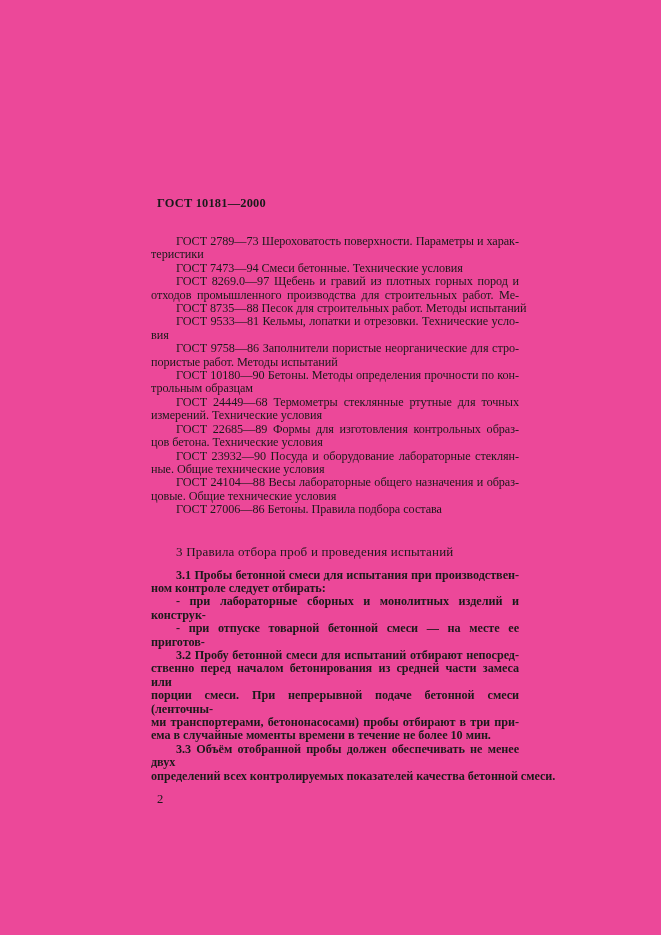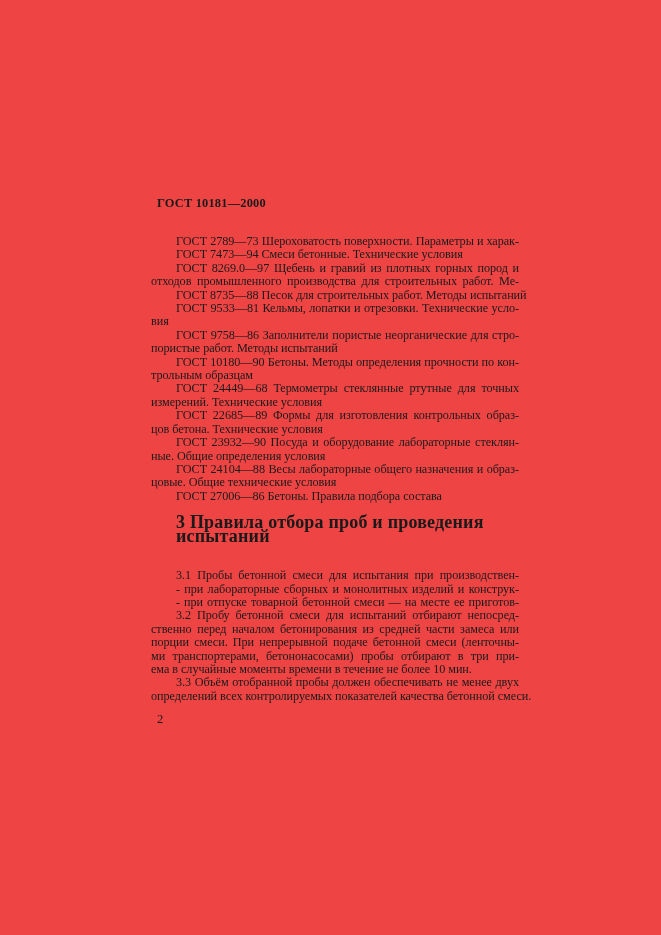--- a/index.html
+++ b/index.html
@@ -4,21 +4,21 @@
 <style>
   html, body {
     margin: 0;
     padding: 0;
     background: #ffffff;
   }
   .page {
     position: relative;
     width: 661px;
     height: 935px;
-    background: #ef4444;
+    background: #ec4899;
     overflow: hidden;
     font-family: "Liberation Serif", "DejaVu Serif", serif;
     color: #1a1a1a;
     -webkit-font-smoothing: antialiased;
   }
   .content {
     position: absolute;
     left: 151px;
     top: 197px;
     width: 368px;
@@ -43,71 +43,74 @@
   .paragraphs .line.last {
     white-space: nowrap;
   }
   .paragraphs .line.indent {
     text-indent: 25px;
   }
   .refs {
     margin-top: 25px;
   }
   .section-heading {
-    margin-top: 12px;
-    font-weight: bold;
-    font-size: 18px;
+    margin-top: 28px;
+    font-weight: normal;
+    font-size: 13px;
     line-height: 14px;
     padding-left: 25px;
     letter-spacing: 0.2px;
   }
   .section-body {
-    margin-top: 26px;
+    margin-top: 10px;
+    font-weight: bold;
   }
   .page-number {
     margin-top: 9px;
     font-size: 12.6px;
     line-height: 14px;
     padding-left: 6px;
   }
 </style>
 </head>
 <body>
 
 <div class="page">
   <div class="content">
     <div class="doc-header">ГОСТ 10181—2000</div>
 
     <div class="refs paragraphs">
         <div class="line indent just">ГОСТ 2789—73 Шероховатость поверхности. Параметры и харак-</div>
+        <div class="line last">теристики</div>
         <div class="line indent last">ГОСТ 7473—94 Смеси бетонные. Технические условия</div>
         <div class="line indent just">ГОСТ 8269.0—97 Щебень и гравий из плотных горных пород и</div>
         <div class="line just">отходов промышленного производства для строительных работ. Ме-</div>
         <div class="line indent last">ГОСТ 8735—88 Песок для строительных работ. Методы испытаний</div>
         <div class="line indent just">ГОСТ 9533—81 Кельмы, лопатки и отрезовки. Технические усло-</div>
         <div class="line last">вия</div>
         <div class="line indent just">ГОСТ 9758—86 Заполнители пористые неорганические для стро-</div>
         <div class="line last">пористые работ. Методы испытаний</div>
         <div class="line indent just">ГОСТ 10180—90 Бетоны. Методы определения прочности по кон-</div>
         <div class="line last">трольным образцам</div>
         <div class="line indent just">ГОСТ 24449—68 Термометры стеклянные ртутные для точных</div>
         <div class="line last">измерений. Технические условия</div>
         <div class="line indent just">ГОСТ 22685—89 Формы для изготовления контрольных образ-</div>
         <div class="line last">цов бетона. Технические условия</div>
         <div class="line indent just">ГОСТ 23932—90 Посуда и оборудование лабораторные стеклян-</div>
-        <div class="line last">ные. Общие определения условия</div>
+        <div class="line last">ные. Общие технические условия</div>
         <div class="line indent just">ГОСТ 24104—88 Весы лабораторные общего назначения и образ-</div>
         <div class="line last">цовые. Общие технические условия</div>
         <div class="line indent last">ГОСТ 27006—86 Бетоны. Правила подбора состава</div>
       </div>
 
     <div class="section-heading">3 Правила отбора проб и проведения испытаний</div>
 
     <div class="section-body paragraphs">
         <div class="line indent just">3.1 Пробы бетонной смеси для испытания при производствен-</div>
+        <div class="line last">ном контроле следует отбирать:</div>
         <div class="line indent just">- при лабораторные сборных и монолитных изделий и конструк-</div>
         <div class="line indent just">- при отпуске товарной бетонной смеси — на месте ее приготов-</div>
         <div class="line indent just">3.2 Пробу бетонной смеси для испытаний отбирают непосред-</div>
         <div class="line just">ственно перед началом бетонирования из средней части замеса или</div>
         <div class="line just">порции смеси. При непрерывной подаче бетонной смеси (ленточны-</div>
         <div class="line just">ми транспортерами, бетононасосами) пробы отбирают в три при-</div>
         <div class="line last">ема в случайные моменты времени в течение не более 10 мин.</div>
         <div class="line indent just">3.3 Объём отобранной пробы должен обеспечивать не менее двух</div>
         <div class="line last">определений всех контролируемых показателей качества бетонной смеси.</div>
       </div>

